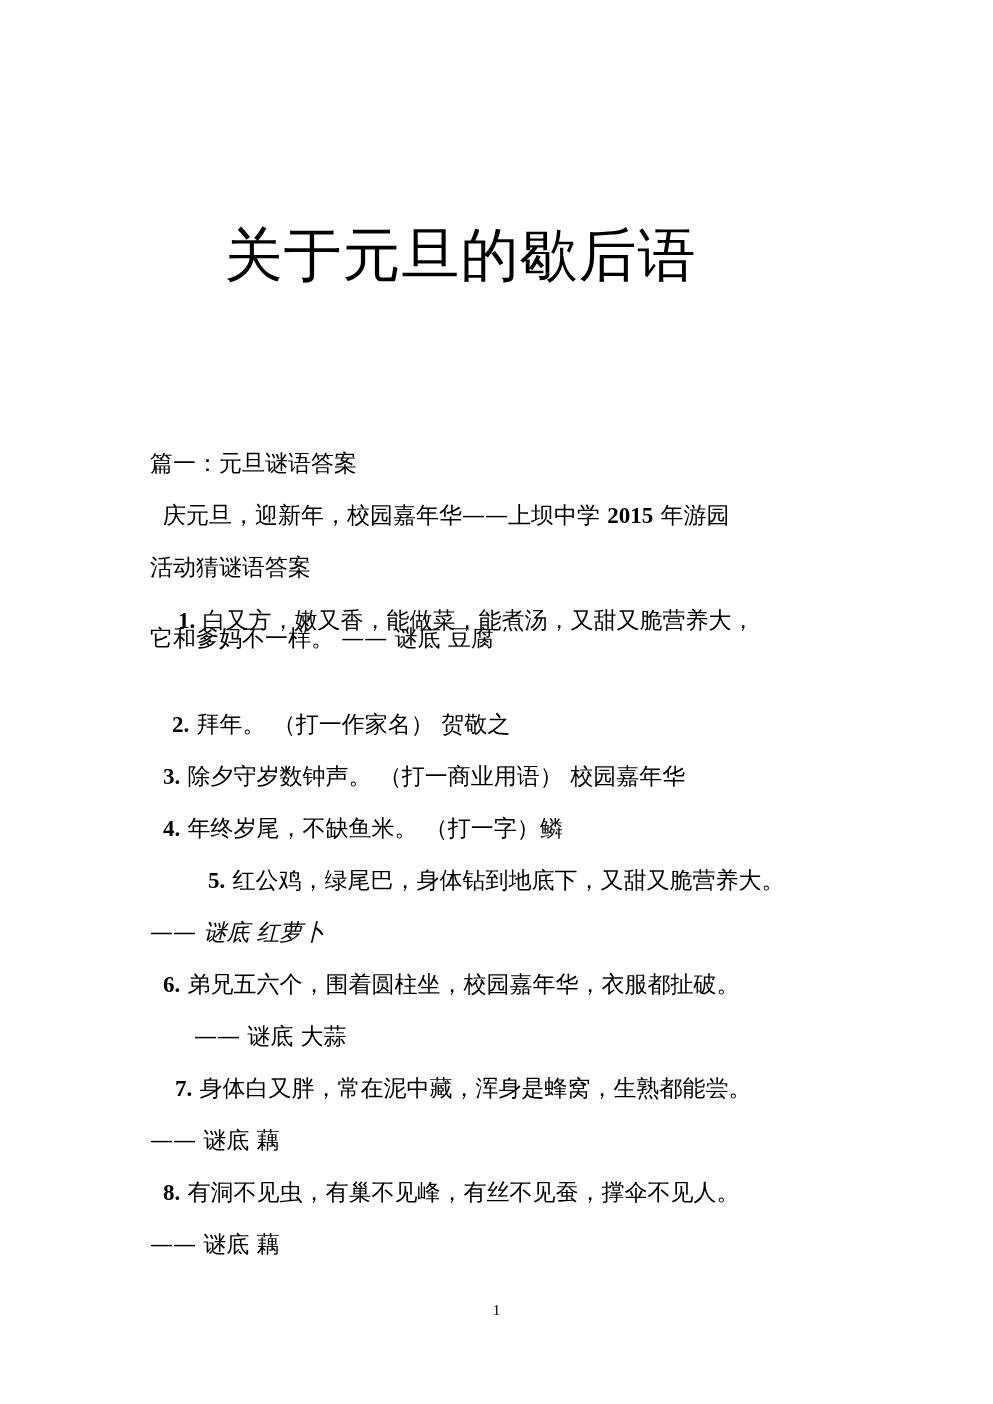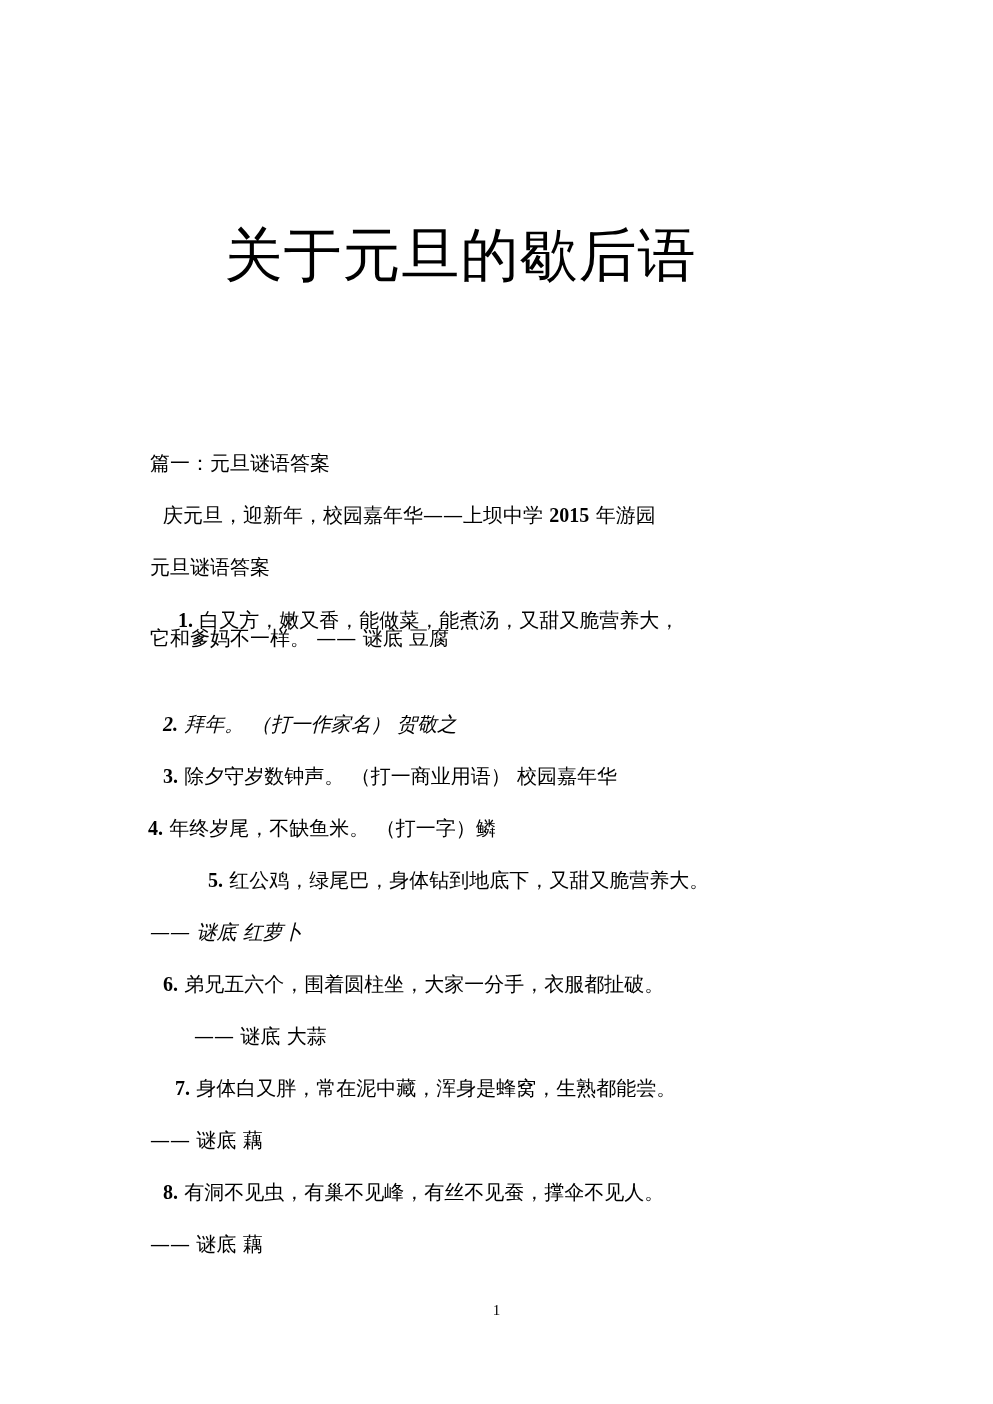--- a/index.html
+++ b/index.html
@@ -7,72 +7,72 @@
       width: 993px; height: 1404px; position: relative; overflow: hidden;
       font-family: "DejaVu Serif", "Liberation Serif", serif;
       color: #000000;
     }
     .title {
       position: absolute; left: 0; top: 178px; width: 921px;
       text-align: center; font-size: 58px; line-height: 76px;
       font-weight: normal; letter-spacing: 1px;
     }
     .line {
-      position: absolute; left: 150px; font-size: 20px; line-height: 34px;
+      position: absolute; left: 150px; font-size: 23px; line-height: 34px;
       white-space: nowrap;
     }
     .num { font-family: "Liberation Serif", serif; font-weight: bold; }
     .page-number {
       position: absolute; left: 0; width: 993px; top: 1302px;
       text-align: center; font-family: "Liberation Serif", serif; font-size: 15px;
     }
   </style>
 </head>
 <body>
 
 <div>
   <h1 class="title">关于元旦的歇后语</h1>
 
   <div class="line" style="top:446px;">篇一：元旦谜语答案</div>
 
   <div class="line" style="top:498px; left:163px;">
     <span>庆元旦，迎新年，校园嘉年华——上坝中学 </span><span class="num">2015</span><span> 年游园</span>
   </div>
-  <div class="line" style="top:550px;">元旦谜语答案</div>
+  <div class="line" style="top:550px;">活动猜谜语答案</div>
 
   <div class="line" style="top:603px; left:178px;">
     <span class="num">1.</span>
     <span>白又方，嫩又香，能做菜，能煮汤，又甜又脆营养大，</span>
   </div>
   <div class="line" style="top:621px;">它和爹妈不一样。 ——  谜底  豆腐</div>
 
-  <div class="line" style="top:707px; left:163px;font-style:italic;">
+  <div class="line" style="top:707px; left:172px;">
     <span class="num">2.</span>
     <span>拜年。  （打一作家名） 贺敬之</span>
   </div>
 
   <div class="line" style="top:759px; left:163px;">
     <span class="num">3.</span>
     <span>除夕守岁数钟声。 （打一商业用语）   校园嘉年华</span>
   </div>
 
-  <div class="line" style="top:811px; left:148px;">
+  <div class="line" style="top:811px; left:163px;">
     <span class="num">4.</span>
     <span>年终岁尾，不缺鱼米。  （打一字）鳞</span>
   </div>
 
   <div class="line" style="top:863px; left:163px;margin-left:45px;">
     <span class="num">5.</span>
     <span>红公鸡，绿尾巴，身体钻到地底下，又甜又脆营养大。</span>
   </div>
   <div class="line" style="top:915px;font-style:italic;">——  谜底  红萝卜</div>
 
   <div class="line" style="top:967px; left:163px;">
     <span class="num">6.</span>
-    <span>弟兄五六个，围着圆柱坐，大家一分手，衣服都扯破。</span>
+    <span>弟兄五六个，围着圆柱坐，校园嘉年华，衣服都扯破。</span>
   </div>
   <div class="line" style="top:1019px;margin-left:44px;">——  谜底  大蒜</div>
 
   <div class="line" style="top:1071px; left:175px;">
     <span class="num">7.</span>
     <span>身体白又胖，常在泥中藏，浑身是蜂窝，生熟都能尝。</span>
   </div>
   <div class="line" style="top:1123px;">——  谜底  藕</div>
 
   <div class="line" style="top:1175px; left:163px;">

